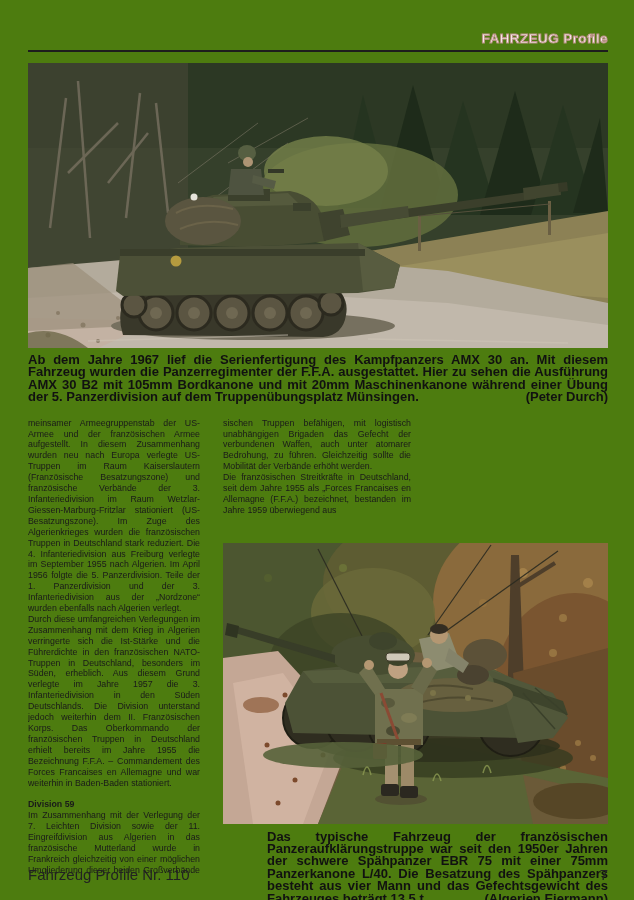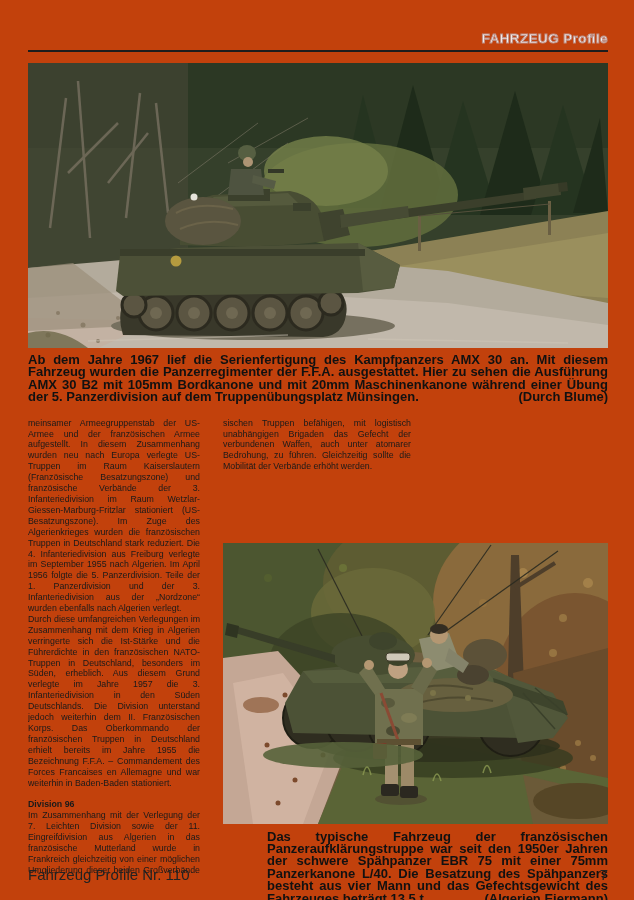--- a/index.html
+++ b/index.html
@@ -1,19 +1,19 @@
 <!DOCTYPE html>
 <html lang="de"><head>
 <meta charset="utf-8">
 <style>
   * { margin:0; padding:0; box-sizing:border-box; }
   body { background:#ffffff; font-family:"Liberation Sans", sans-serif; }
   .page {
     position:relative; width:634px; height:900px;
-    background:#c2410c; overflow:hidden;
+    background:#4d7c0f; overflow:hidden;
     color:#1c1c1c;
   }
   .content { position:absolute; left:28px; right:26px; top:0; }
 
   
   .masthead { padding-top:29px; text-align:right; }
   .masthead-title {
     display:inline-block;
     font-size:13.5px; font-weight:bold; letter-spacing:0.4px;
     color:#fdfbfa;
@@ -169,36 +169,37 @@
         <path d="M0,270 Q30,262 60,285 L0,285 Z" fill="#6e6848" opacity="0.8"></path>
         <g stroke="#cfc6b8" stroke-width="1.5" opacity="0.5">
           <path d="M60,278 L260,272"></path>
             <path d="M340,276 L540,280"></path>
         </g>
       </svg>
     </div>
 
     <p class="caption caption-1">
       <span>Ab dem Jahre 1967 lief die Serienfertigung des Kampfpanzers AMX 30 an. Mit diesem Fahrzeug wurden die Panzerregimenter der F.F.A. ausgestattet. Hier zu sehen die Ausführung AMX 30 B2 mit 105mm Bordkanone und mit 20mm Maschinenkanone während einer Übung der 5. Panzerdivision auf dem Truppenübungsplatz Münsingen.</span>
-      <span class="credit">(Durch Blume)</span>
+      <span class="credit">(Peter Durch)</span>
     </p>
 
     <div class="body-row">
       <div class="col-left body-text">
         <p>meinsamer Armeegruppenstab der US-Armee und der französischen Armee aufgestellt. In diesem Zusammenhang wurden neu nach Europa verlegte US-Truppen im Raum Kaiserslautern (Französische Besatzungszone) und französische Verbände der 3. Infanteriedivision im Raum Wetzlar-Giessen-Marburg-Fritzlar stationiert (US-Besatzungszone). Im Zuge des Algerienkrieges wurden die französischen Truppen in Deutschland stark reduziert. Die 4. Infanteriedivision aus Freiburg verlegte im September 1955 nach Algerien. Im April 1956 folgte die 5. Panzerdivision. Teile der 1. Panzerdivision und der 3. Infanteriedivision aus der „Nordzone“ wurden ebenfalls nach Algerien verlegt.</p>
         <p>Durch diese umfangreichen Verlegungen im Zusammenhang mit dem Krieg in Algerien verringerte sich die Ist-Stärke und die Führerdichte in den französischen NATO-Truppen in Deutschland, besonders im Süden, erheblich. Aus diesem Grund verlegte im Jahre 1957 die 3. Infanteriedivision in den Süden Deutschlands. Die Division unterstand jedoch weiterhin dem II. Französischen Korps. Das Oberkommando der französischen Truppen in Deutschland erhielt bereits im Jahre 1955 die Bezeichnung F.F.A. – Commandement des Forces Francaises en Allemagne und war weiterhin in Baden-Baden stationiert.</p>
-        <p class="section-heading">Division 96</p>
+        <p class="section-heading">Division 59</p>
         <p>Im Zusammenhang mit der Verlegung der 7. Leichten Division sowie der 11. Eingreifdivision aus Algerien in das französische Mutterland wurde in Frankreich gleichzeitig von einer möglichen Umgliederung dieser beiden Großverbände in Divisionen des „Typs 59“ gesprochen.</p>
         <p>Dieser neue Divisionstyp, bestehend aus einer Brigadegliederung, sollte die franzö-</p>
       </div>
 
       <div class="right-wrap">
         <div class="text-cols">
           <div class="text-col body-text">
             <p>sischen Truppen befähigen, mit logistisch unabhängigen Brigaden das Gefecht der verbundenen Waffen, auch unter atomarer Bedrohung, zu führen. Gleichzeitig sollte die Mobilität der Verbände erhöht werden.</p>
+            <p>Die französischen Streitkräfte in Deutschland, seit dem Jahre 1955 als „Forces Francaises en Allemagne (F.F.A.) bezeichnet, bestanden im Jahre 1959 überwiegend aus</p>
           </div>
           <div class="text-col body-text">
           </div>
         </div>
 
         <div class="photo photo-2">
           <svg viewBox="0 0 385 281" preserveAspectRatio="none">
             <rect width="385" height="281" fill="#6f5f40"></rect>
 
             <ellipse cx="70" cy="55" rx="130" ry="88" fill="#4c5630"></ellipse>

